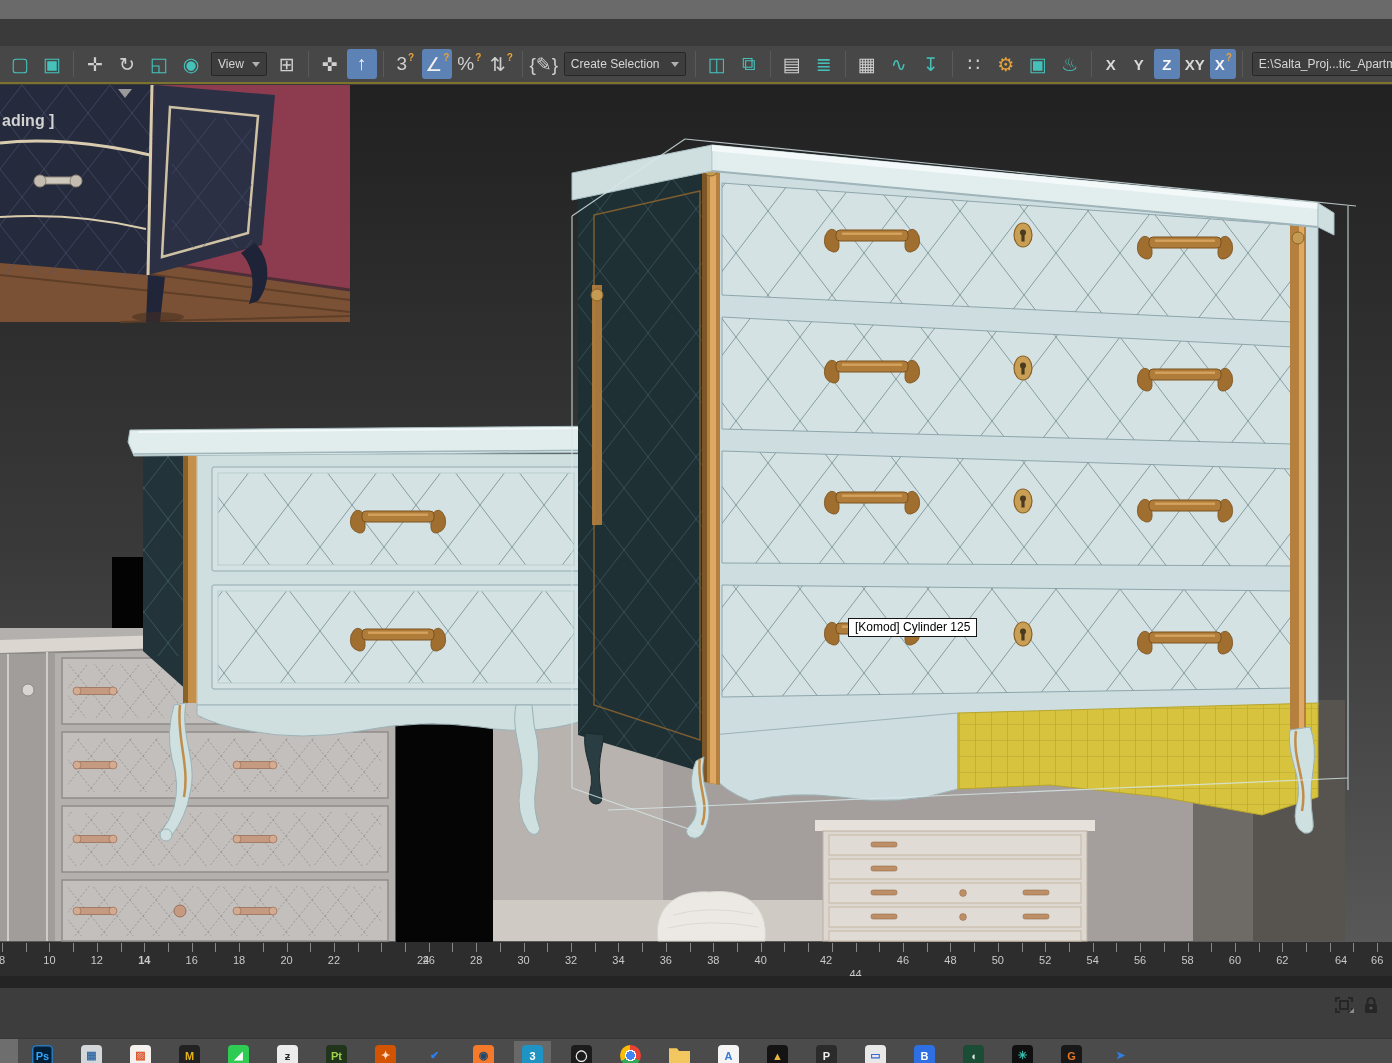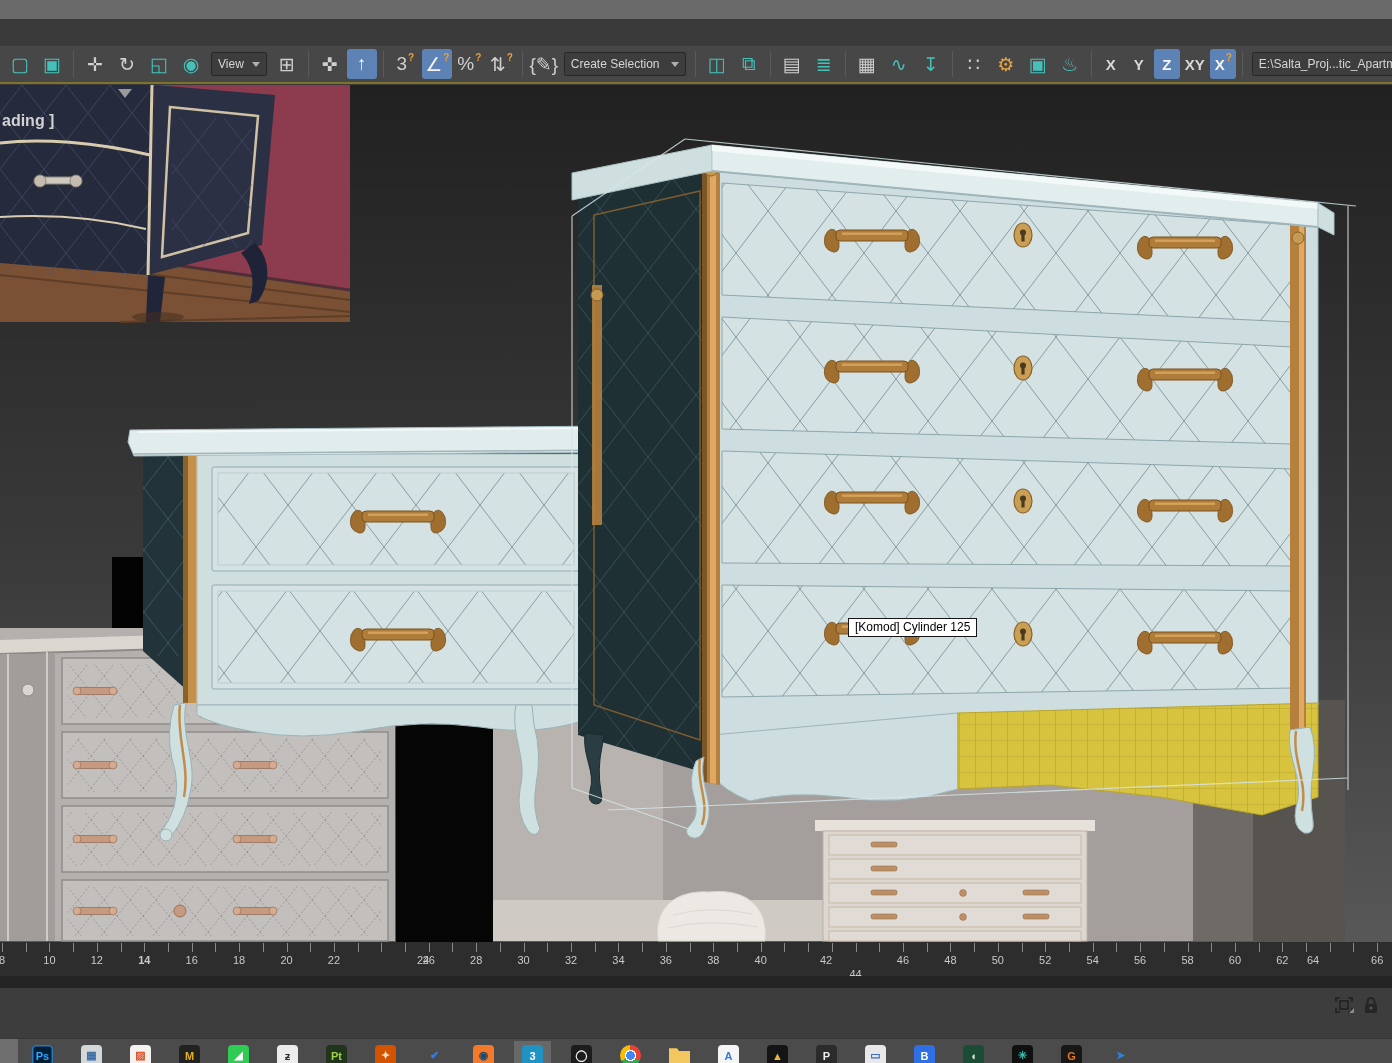--- a/index.html
+++ b/index.html
@@ -455,21 +455,21 @@
       <div class="tick" style="left: 1187.5px;"></div>
       <div class="tlabel" style="left: 1187.5px;">58</div>
       <div class="tick" style="left: 1211.21px;"></div>
       <div class="tick" style="left: 1234.92px;"></div>
       <div class="tlabel" style="left: 1234.92px;">60</div>
       <div class="tick" style="left: 1258.63px;"></div>
       <div class="tick" style="left: 1282.34px;"></div>
       <div class="tlabel" style="left: 1282.34px;">62</div>
       <div class="tick" style="left: 1306.05px;"></div>
       <div class="tick" style="left: 1329.76px;"></div>
-      <div class="tlabel" style="left: 1313px;">64</div>
+      <div class="tlabel" style="left: 1341px;">64</div>
       <div class="tick" style="left: 1353.47px;"></div>
       <div class="tick" style="left: 1377.18px;"></div>
       <div class="tlabel" style="left: 1377.18px;">66</div>
     </div>
   <div class="trackstrip"></div>
 
   <div class="statusbar">
     <div class="status-icons">
       <svg width="20" height="18" viewBox="0 0 20 18">
         <g stroke="#262626" stroke-width="2" fill="none">

